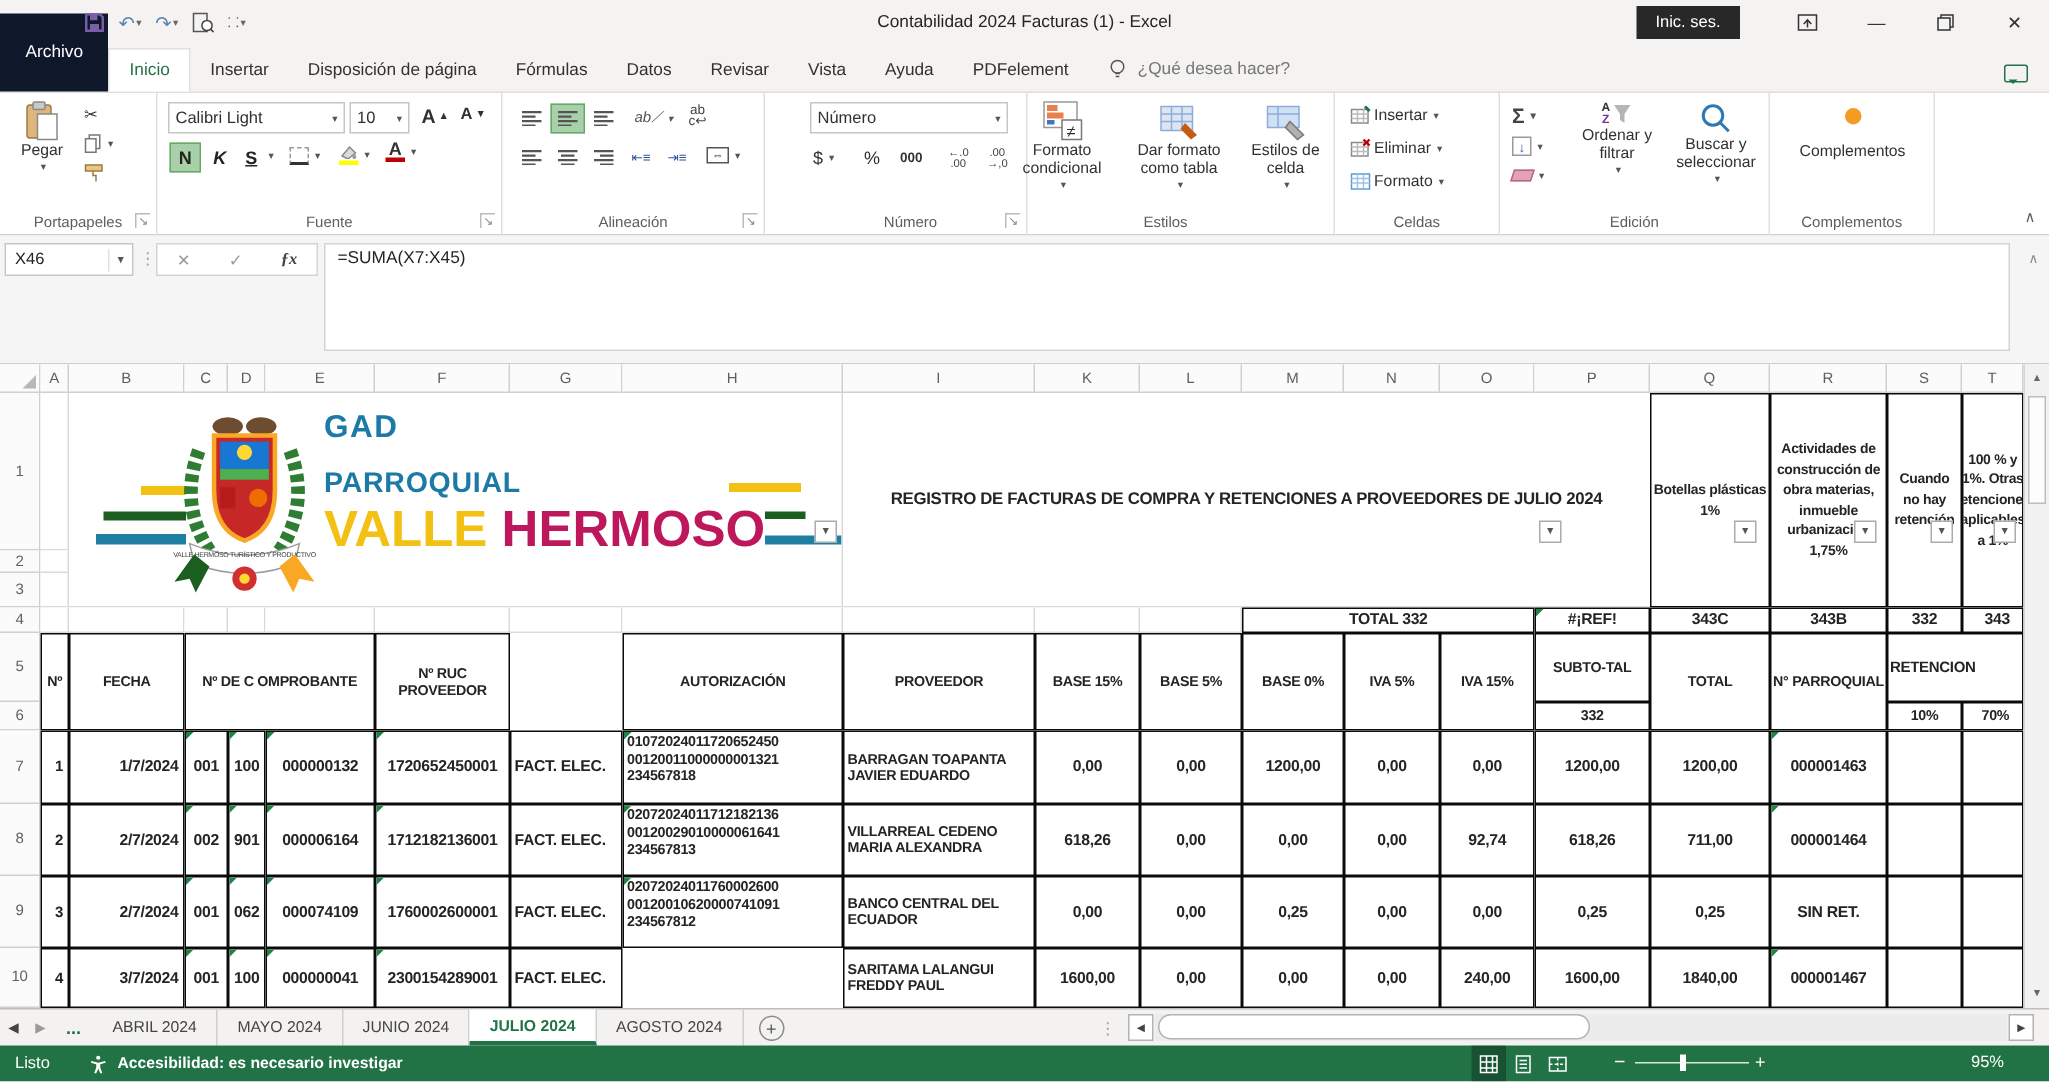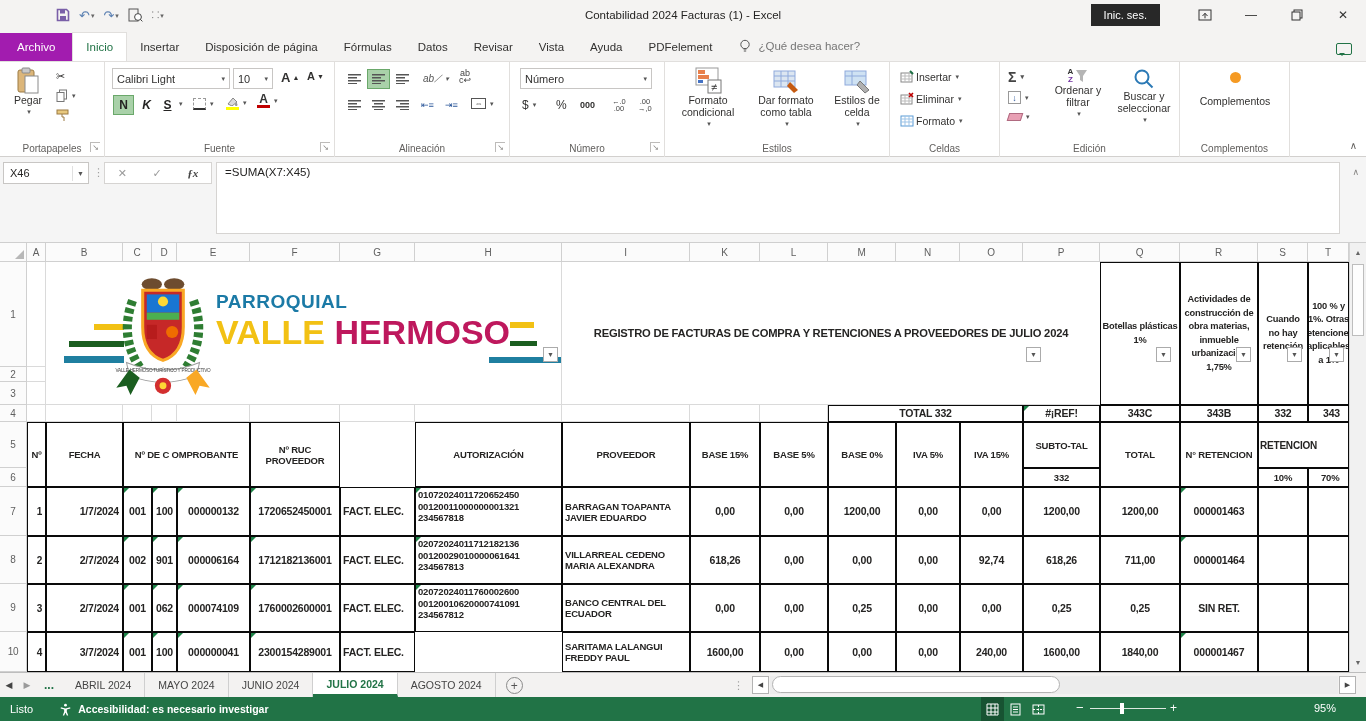--- a/index.html
+++ b/index.html
@@ -13,21 +13,21 @@
 .qi{display:flex;align-items:center;color:#5d7bb4;font-size:13px;line-height:1}
 .qi .car{font-size:7px;color:#666;margin-left:1px}
 #tbTitle{position:absolute;left:0;right:0;text-align:center;font-size:11.5px;color:#252423;line-height:30px;pointer-events:none}
 .tbRight{margin-left:auto;display:flex;align-items:center;height:30px;z-index:2}
 #signin{background:#282828;color:#fff;font-size:11px;padding:5px 13px;margin-right:22px}
 .winbtn{width:46px;height:30px;display:flex;align-items:center;justify-content:center;font-size:12px;color:#333}
 
 
 #tabrow{position:absolute;top:30px;left:0;right:0;height:32px;background:#f4f3f2;display:flex;align-items:flex-end;border-bottom:1px solid #e1dfdd}
 .mtab{font-size:11.5px;color:#323130;padding:8px 13px;white-space:nowrap}
-.mtab.archivo{background:#a21caf;color:#fff;padding:8px 17px}
+.mtab.archivo{background:#0f172a;color:#fff;padding:20px 17px}
 .mtab.active{background:#fff;color:#217346;border:1px solid #e1dfdd;border-bottom:none;font-weight:400}
 #tellme{display:flex;align-items:center;gap:7px;margin-left:14px;padding-bottom:8px}
 #tellme span{font-size:11.5px;color:#767676}
 #commentIco{margin-left:auto;margin-right:14px;margin-bottom:6px;width:16px;height:12px;border:1.5px solid #217346;border-radius:2px;position:relative}
 #commentIco:after{content:"";position:absolute;left:2px;bottom:-5px;border:3px solid transparent;border-top-color:#217346}
 
 
 #ribbon{position:absolute;top:62px;left:0;right:0;height:95px;background:#fff;border-bottom:1px solid #d2d0ce}
 .grp{position:absolute;top:0;height:95px;border-right:1px solid #e1dfdd}
 .glab{position:absolute;bottom:3px;left:0;right:0;text-align:center;font-size:10px;color:#605e5c}
@@ -279,21 +279,21 @@
         </span>
       <span class="sbtn" style="left:86px;top:38px;color:#2b579a;font-size:9px">⇤≡</span>
       <span class="sbtn" style="left:110px;top:38px;color:#2b579a;font-size:9px">⇥≡</span>
       <span class="sbtn dd" style="left:136px;top:36px">
           <span style="width:15px;height:11px;border:1px solid #555;font-size:8px;display:flex;align-items:center;justify-content:center">⇔</span>
         </span>
       <span class="glab">Alineación</span>
       <span class="dlg">↘</span>
     </div>
 
-    <div class="grp" style="left:510px;width:155px">
+    <div class="grp" style="left:530px;width:155px">
       <div class="combo" style="left:10px;top:6px;width:132px">
           <b>Número</b>
           <i>▾</i>
         </div>
       <span class="sbtn dd" style="left:12px;top:36px;font-size:12px">$</span>
       <span class="sbtn" style="left:46px;top:36px;font-size:12px">%</span>
       <span class="sbtn" style="left:70px;top:38px;font-size:9px;font-weight:700">000</span>
       <span class="sbtn" style="left:102px;top:36px">
           <span class="minitx">←.0<br>.00</span>
         </span>
@@ -474,20 +474,21 @@
           <circle cx="59" cy="63" r="6" fill="#ef6c00"></circle>
           <path d="M34 56h10v14H34z" fill="#b71c1c"></path>
           <path d="M14 93q36 15 72 0l-3 13q-33 13-66 0z" fill="#fff" stroke="#9e9e9e"></path>
           <text x="50" y="102" font-size="4.6" text-anchor="middle" fill="#444">VALLE HERMOSO TURÍSTICO Y PRODUCTIVO</text>
           <path d="M17 100 L4 118l10-2 4 9 9-17z" fill="#1b5e20"></path>
           <path d="M83 100l13 18-10-2-4 9-9-17z" fill="#f9a825"></path>
           <circle cx="50" cy="116" r="8" fill="#d32f2f"></circle>
           <circle cx="50" cy="116" r="3.4" fill="#fdd835"></circle>
         </svg>
         <div id="logotext">
+          <div class="l1">GAD</div>
           <div class="l2">PARROQUIAL</div>
           <div class="l3"><span class="y">VALLE</span> <span class="g">HERMOSO</span></div>
         </div>
       </div>
 
       <div class="g ttl" style="grid-column:10/17;grid-row:2/5">REGISTRO DE FACTURAS DE COMPRA Y RETENCIONES A PROVEEDORES DE JULIO 2024</div>
       <div class="g vh" style="grid-column:17;grid-row:2/5">Botellas plásticas 1%</div>
       <div class="g vh" style="grid-column:18;grid-row:2/5">Actividades de construcción de obra materias, inmueble urbanización 1,75%</div>
       <div class="g vh" style="grid-column:19;grid-row:2/5">Cuando no hay retención</div>
       <div class="g vh" style="grid-column:20;grid-row:2/5">100 % y 1%. Otras retenciones aplicables a 1%</div>
@@ -520,21 +521,21 @@
       <div class="g tc th" style="grid-column:9;grid-row:6/8">AUTORIZACIÓN</div>
       <div class="g tc th" style="grid-column:10;grid-row:6/8">PROVEEDOR</div>
       <div class="g tc th" style="grid-column:11;grid-row:6/8">BASE 15%</div>
       <div class="g tc th" style="grid-column:12;grid-row:6/8">BASE 5%</div>
       <div class="g tc th" style="grid-column:13;grid-row:6/8">BASE 0%</div>
       <div class="g tc th" style="grid-column:14;grid-row:6/8">IVA 5%</div>
       <div class="g tc th" style="grid-column:15;grid-row:6/8">IVA 15%</div>
       <div class="g tc th" style="grid-area:6/16">SUBTO-TAL</div>
       <div class="g tc th" style="grid-area:7/16">332</div>
       <div class="g tc th" style="grid-column:17;grid-row:6/8">TOTAL</div>
-      <div class="g tc th" style="grid-column:18;grid-row:6/8">N° RETENCION</div>
+      <div class="g tc th" style="grid-column:18;grid-row:6/8">N° PARROQUIAL</div>
       <div class="g tc th" style="grid-column:19/21;grid-row:6;justify-content:flex-start;white-space:nowrap;font-size:10px">RETENCION</div>
       <div class="g tc th" style="grid-area:7/19">10%</div>
       <div class="g tc th lft" style="grid-area:7/20;padding-left:12px">70%</div>
 
       <div class="g tc rgt" style="grid-area:8/2">1</div>
       <div class="g tc rgt money" style="grid-area:8/3">1/7/2024</div>
       <div class="g tc money" style="grid-area:8/4">
           <i class="et"></i>
           <span>001</span>
         </div>

